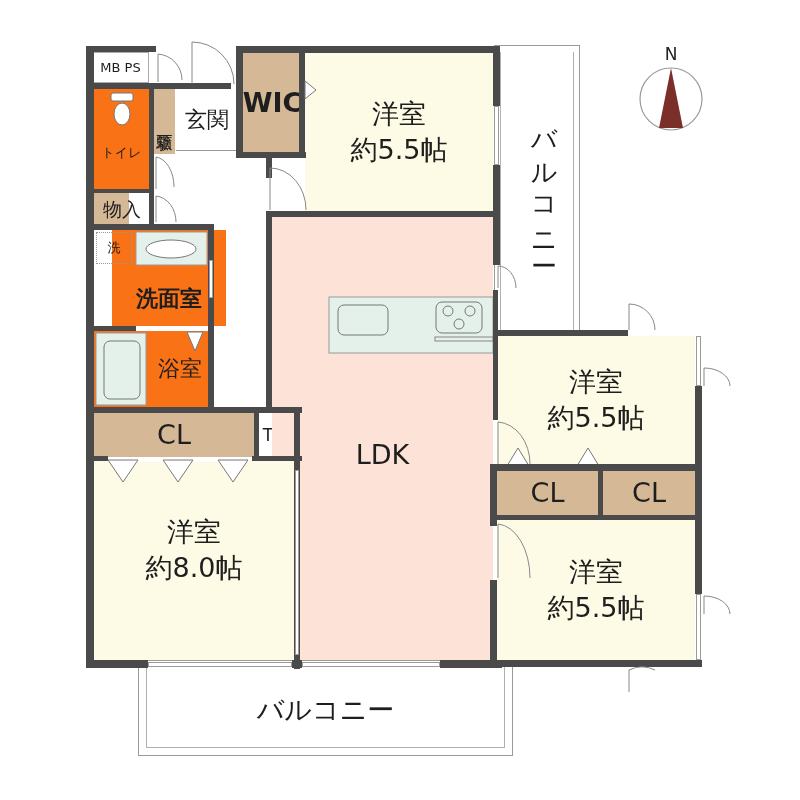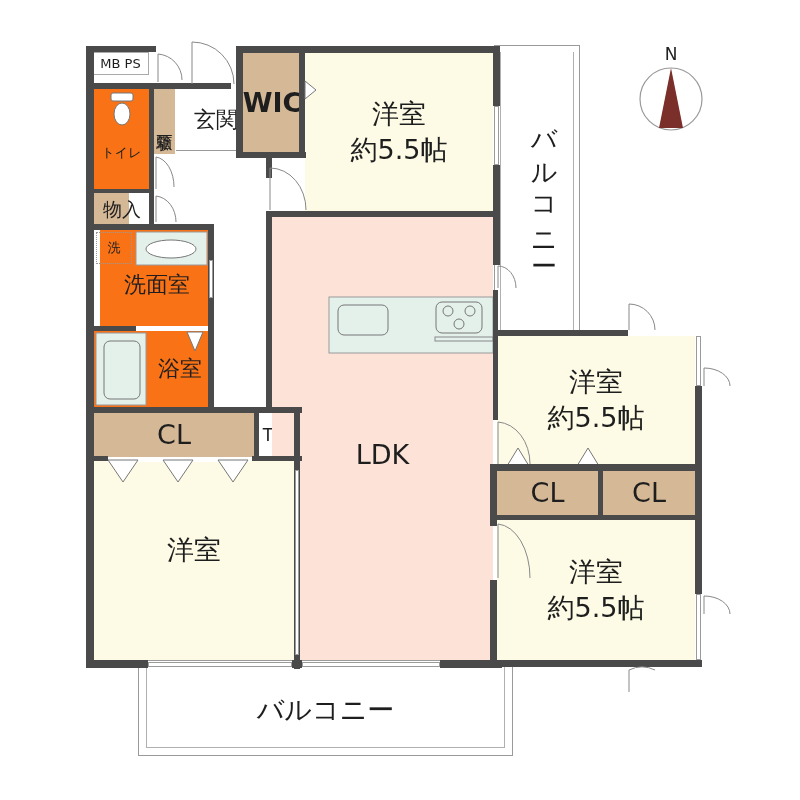--- a/index.html
+++ b/index.html
@@ -30,49 +30,49 @@
 <div class="abs" style="left:520px;top:110px;width:50px;height:170px;display:flex;justify-content:center;">
   <span class="vtext">バルコニー</span>
 </div>
 
 <div class="balcony-outer" style="left:138px;top:660px;width:375px;height:96px;"></div>
 <div class="balcony-inner" style="left:146px;top:660px;width:359px;height:88px;border-top:none;"></div>
 <div class="abs" style="left:146px;top:690px;width:359px;height:40px;display:flex;justify-content:center;align-items:center;">
   <span class="lbl">バルコニー</span>
 </div>
 
-<div class="room white" style="left:92px;top:52px;width:57px;height:23px;border:1px solid #aaa;justify-content:center;">
+<div class="room white" style="left:92px;top:52px;width:57px;height:31px;border:1px solid #aaa;justify-content:center;">
   <span class="lbl-xs">MB PS</span>
 </div>
 
 <div class="room mint" style="left:94px;top:89px;width:55px;height:100px;justify-content:flex-end;padding-bottom:28px;">
   <span class="lbl-xs">トイレ</span>
 </div>
 <svg style="left:108px;top:92px;" width="30" height="40">
   <rect x="3" y="1" width="22" height="8" rx="2" fill="#fff" stroke="#777"></rect>
   <ellipse cx="14" cy="22" rx="8" ry="11" fill="#fff" stroke="#777"></ellipse>
 </svg>
 
 <div class="room beige" style="left:154px;top:89px;width:21px;height:65px;">
   <span class="lbl-sm" style="writing-mode:vertical-rl;text-orientation:upright;font-size:16px;line-height:18px;">下駄箱</span>
 </div>
 
-<div class="room white" style="left:176px;top:89px;width:62px;height:62px;border-bottom:1.5px solid #999;align-items:flex-end;">
+<div class="room white" style="left:176px;top:89px;width:62px;height:62px;border-bottom:1.5px solid #999;">
   <span class="lbl-md">玄関</span>
 </div>
 
 <div class="room beige" style="left:243px;top:52px;width:59px;height:102px;font-weight:bold;">
   <span class="lbl">WIC</span>
 </div>
 
 <div class="room beige" style="left:94px;top:193px;width:35px;height:31px;padding-left:21px;">
   <span class="lbl-md" style="font-size:19px;">物入</span>
 </div>
 
-<div class="room mint" style="left:100px;top:230px;width:114px;height:96px;justify-content:flex-end;padding-bottom:28px;">
+<div class="room mint" style="left:112px;top:230px;width:114px;height:96px;justify-content:flex-end;padding-bottom:14px;font-weight:bold;">
   <span class="lbl-md">洗面室</span>
 </div>
 <div class="room" style="left:96px;top:232px;width:36px;height:32px;border:1px dotted #999;">
   <span class="lbl-xs">洗</span>
 </div>
 <svg style="left:136px;top:232px;" width="72" height="34">
   <rect x="0" y="0" width="71" height="33" fill="#e4f0ea" stroke="#999"></rect>
   <ellipse cx="35" cy="17" rx="25" ry="9" fill="#fff" stroke="#777"></ellipse>
 </svg>
 
@@ -106,20 +106,21 @@
   <rect x="9" y="8" width="50" height="30" rx="6" fill="none" stroke="#777"></rect>
   <rect x="107" y="5" width="46" height="31" rx="6" fill="none" stroke="#777"></rect>
   <circle cx="119" cy="14" r="5" fill="none" stroke="#777"></circle>
   <circle cx="141" cy="14" r="5" fill="none" stroke="#777"></circle>
   <circle cx="130" cy="27" r="5" fill="none" stroke="#777"></circle>
   <rect x="106" y="40" width="58" height="4" fill="none" stroke="#888"></rect>
 </svg>
 
 <div class="room cream" style="left:94px;top:460px;width:200px;height:200px;padding-bottom:20px;">
   <span class="lbl">洋室</span>
+  <span class="lbl">約8.0帖</span>
 </div>
 <svg style="left:106px;top:458px;" width="150" height="26">
   <rect x="0" y="0" width="144" height="4" fill="#fff"></rect>
   <polygon points="2,2 32,2 17,24" fill="#fff" stroke="#777"></polygon>
   <polygon points="57,2 87,2 72,24" fill="#fff" stroke="#777"></polygon>
   <polygon points="112,2 142,2 127,24" fill="#fff" stroke="#777"></polygon>
 </svg>
 
 <div class="room cream" style="left:497px;top:336px;width:198px;height:128px;">
   <span class="lbl">洋室</span>

